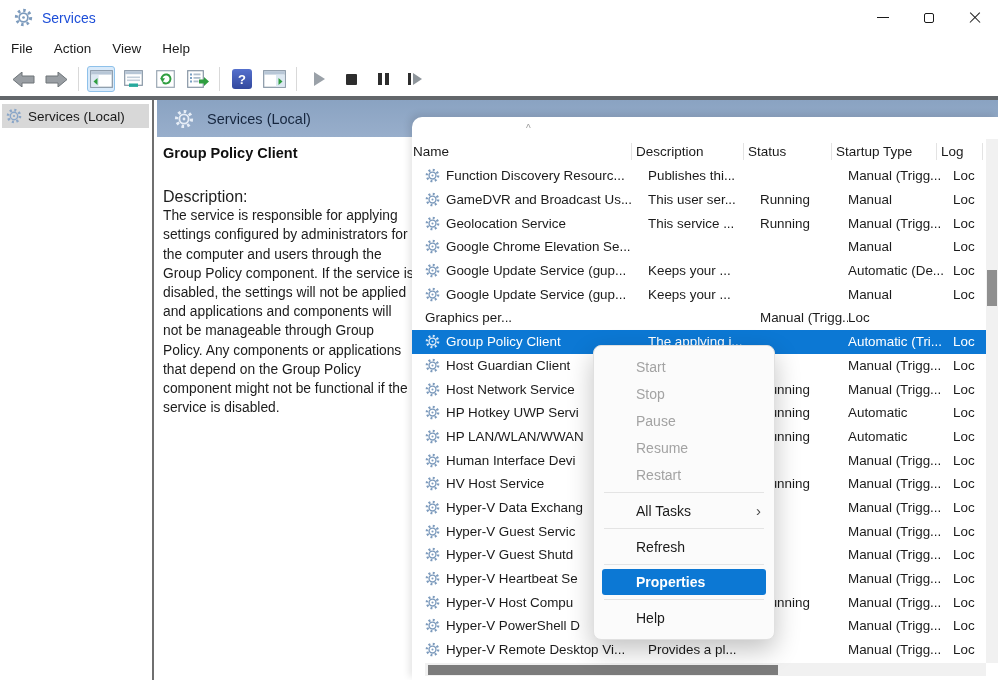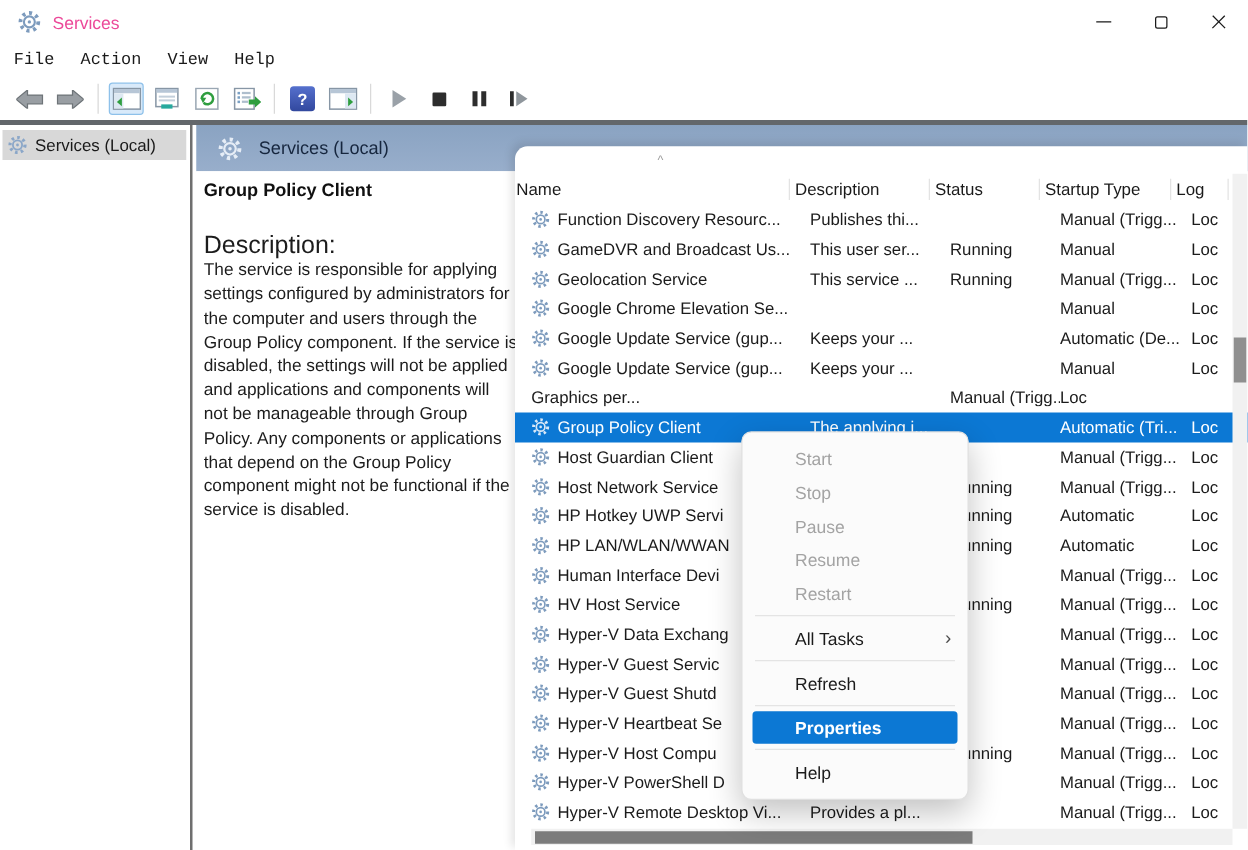--- a/index.html
+++ b/index.html
@@ -5,31 +5,31 @@
   * { margin:0; padding:0; box-sizing:border-box; }
   html,body { width:998px; height:680px; }
   body {
     font-family:"Liberation Sans", sans-serif;
     background:#ffffff; color:#1b1b1b; overflow:hidden; position:relative;
     font-size:13px;
   }
   
   .titlebar { position:absolute; left:0; top:0; width:998px; height:35px; background:#fff; display:flex; align-items:center; }
   .titlebar .app-icon { margin-left:14px; width:19px; height:19px; color:#7d9bbd; }
-  .titlebar .title { margin-left:9px; font-size:14px; color:#ec4899; }
+  .titlebar .title { margin-left:9px; font-size:14px; color:#1d4ed8; }
   .win-controls { position:absolute; right:0; top:0; height:35px; display:flex; }
   .win-btn { width:46px; height:35px; display:flex; align-items:center; justify-content:center; }
   .glyph-min { width:12px; height:1.4px; background:#1a1a1a; }
   .glyph-max { width:10px; height:10px; border:1.4px solid #1a1a1a; border-radius:2px; }
   .glyph-close { position:relative; width:14px; height:14px; }
   .glyph-close i { position:absolute; left:0; top:6.3px; width:14px; height:1.4px; background:#1a1a1a; display:block; }
   .glyph-close i:first-child { transform:rotate(45deg); }
   .glyph-close i:last-child  { transform:rotate(-45deg); }
   
-  .menubar { position:absolute; left:0; top:35px; width:998px; height:27px; display:flex; align-items:center; gap:21px; padding-left:11px; background:#fff;font-family:Liberation Mono, monospace; }
+  .menubar { position:absolute; left:0; top:35px; width:998px; height:27px; display:flex; align-items:center; gap:21px; padding-left:11px; background:#fff; }
   .menubar .menu-label { font-size:13.5px; color:#1a1a1a; }
   
   .toolbar { position:absolute; left:0; top:62px; width:998px; height:34px; background:#fff; display:flex; align-items:center; padding-left:8px; }
   .tb-sep { width:1px; height:24px; background:#d9d9d9; margin:0 6px; }
   .tb-btn { width:28px; height:26px; display:flex; align-items:center; justify-content:center; margin:0 2px; border:1px solid transparent; border-radius:3px; }
   .tb-btn.toggled { background:#d9eafa; border-color:#8ec1ea; }
   .arrow-ic { width:22px; height:15px; }
   .winic { width:23px; height:18px; }
   .help-ic { width:20px; height:20px; background:linear-gradient(180deg,#5570cd,#32489e); border-radius:3px; color:#fff; font-weight:bold; font-size:13px; display:flex; align-items:center; justify-content:center; }
   .play-shape { width:0; height:0; border-left:11px solid #9aa1a8; border-top:7px solid transparent; border-bottom:7px solid transparent; }
@@ -47,21 +47,21 @@
   .tree-item .gear { width:16px; height:16px; color:#8aa6c8; }
   .tree-item span { font-size:13.5px; color:#191919; }
   .splitter { position:absolute; left:152px; top:100px; width:2px; height:580px; background:#6f6f6f; }
   
   .main-pane { position:absolute; left:157px; top:100px; width:841px; height:580px; background:#fff; }
   .ext-header { position:absolute; left:0; top:0; width:841px; height:37px; background:linear-gradient(180deg,#8aa3c2,#98aecb); display:flex; align-items:center; }
   .ext-header .gear { width:20px; height:20px; margin-left:17px; color:#e6edf6; }
   .ext-header .hdr-label { margin-left:13px; font-size:14.5px; color:#16263e; }
   .desc-pane { position:absolute; left:0; top:37px; width:255px; height:543px; background:#fff; padding:8px 0 0 6px; }
   .svc-title { font-size:14.5px; font-weight:bold; color:#101010; }
-  .desc-label { margin-top:26px; font-size:20px; line-height:19.2px; color:#1c1c1c; }
+  .desc-label { margin-top:26px; font-size:16px; line-height:19.2px; color:#1c1c1c; }
   .desc-text { width:251px; font-size:13.8px; line-height:19.2px; color:#1c1c1c; }
   
   .list-panel { position:absolute; left:255px; top:17px; width:586px; height:563px; background:#fff; border-radius:10px 0 0 0; box-shadow:-3px -3px 7px rgba(0,0,0,0.10); }
   .sort-caret { position:absolute; left:114px; top:6px; font-size:10px; color:#9a9a9a; }
   .col-header { position:absolute; left:0; top:22px; width:684px; height:24px; display:grid; grid-template-columns:223px 112px 88px 105px 46px; padding-left:1px; align-items:center; }
   .col-header .hcell { position:relative; font-size:13.5px; color:#1a1a1a; white-space:nowrap; overflow:hidden; height:100%; display:flex; align-items:center; }
   .col-header .hcell::after { content:''; position:absolute; right:4px; top:4px; width:1px; height:17px; background:#e3e3e3; }
   .rows { position:absolute; left:0; top:47px; width:680px; }
   .row { display:grid; grid-template-columns:223px 112px 88px 105px 46px; padding-left:13px; align-items:center; height:23.7px; }
   .row .cell { white-space:nowrap; overflow:hidden; font-size:13.4px; color:#1b1b1b; }

